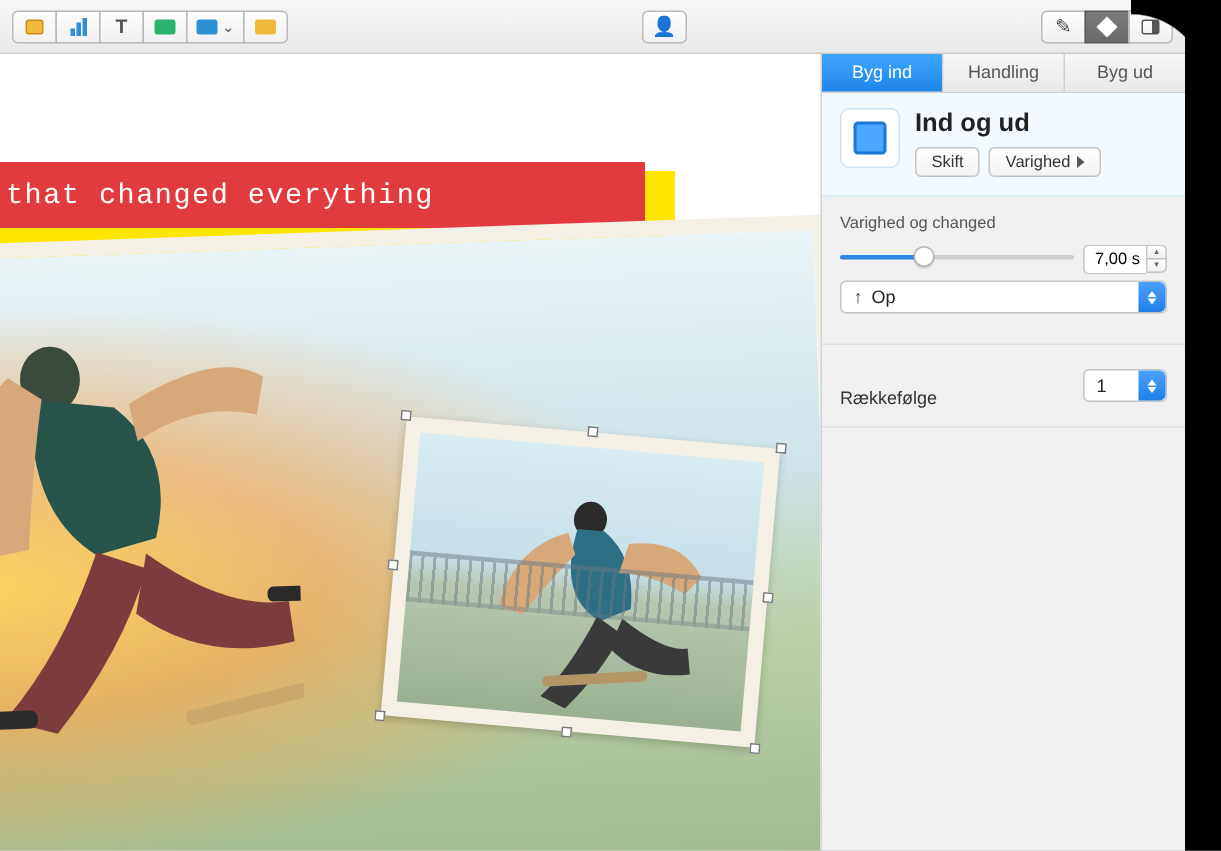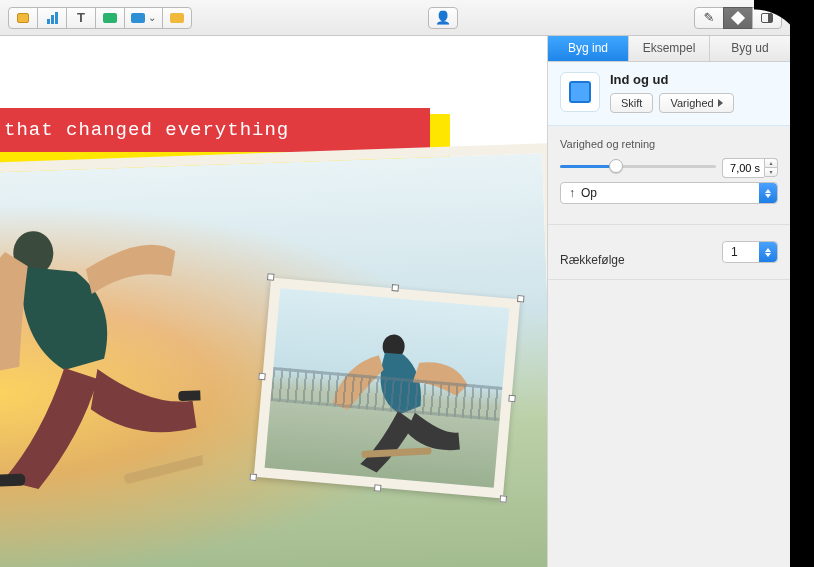--- a/index.html
+++ b/index.html
@@ -54,21 +54,21 @@
   
   .inspector { position: absolute; right: 0; top: 36px; width: 243px; height: 531px; background: #f0f0f0; border-left: 1px solid #d3d3d3; }
   .insp-tabs { display: flex; height: 26px; border-bottom: 1px solid #cfcfcf; }
   .insp-tab { flex: 1; text-align: center; font-size: 12px; line-height: 25px; color: #555; background: linear-gradient(#f7f7f7,#e8e8e8); border-right: 1px solid #cfcfcf; }
   .insp-tab:last-child { border-right: none; }
   .insp-tab.active { background: linear-gradient(#3fa6ff,#1f86ea); color: #fff; }
   .effect-box { background: #f2faff; border-bottom: 1px solid #d8e8f2; padding: 10px 12px 12px; display: flex; gap: 10px; }
   .effect-icon { width: 40px; height: 40px; background: #fff; border: 1px solid #cfe3f0; border-radius: 6px; display: flex; align-items: center; justify-content: center; }
   .effect-icon .sq { width: 22px; height: 22px; background: #4da7ff; border: 2px solid #1a78d6; border-radius: 3px; }
   .effect-meta { flex: 1; }
-  .effect-title { font-size: 13px; font-weight: 600; color: #222; margin-bottom: 6px; }
+  .effect-title { font-size: 17px; font-weight: 600; color: #222; margin-bottom: 6px; }
   .effect-row { display: flex; gap: 6px; }
   .pill-btn { height: 20px; padding: 0 10px; font-size: 11px; color: #333; background: linear-gradient(#fff,#f2f2f2); border: 1px solid #c4c4c4; border-radius: 4px; display: inline-flex; align-items: center; gap: 4px; }
   .pill-btn .tri { width: 0; height: 0; border-left: 5px solid #555; border-top: 4px solid transparent; border-bottom: 4px solid transparent; }
 
   .section { padding: 12px; border-bottom: 1px solid #dedede; }
   .section-title { font-size: 11px; color: #555; margin-bottom: 8px; }
   .row { display: flex; align-items: center; gap: 6px; margin-bottom: 8px; }
   .slider { flex: 1; position: relative; height: 16px; }
   .slider-track { position: absolute; left: 0; right: 0; top: 7px; height: 3px; background: #cfcfcf; border-radius: 2px; }
   .slider-fill { position: absolute; left: 0; top: 7px; height: 3px; background: #2f88e5; border-radius: 2px; width: 36%; }
@@ -176,42 +176,42 @@
         <div class="h bl"></div>
           <div class="h bm"></div>
           <div class="h br"></div>
       </div>
     </div>
   </div>
 
   <div class="inspector">
     <div class="insp-tabs">
       <div class="insp-tab active">Byg ind</div>
-      <div class="insp-tab">Eksempel</div>
+      <div class="insp-tab">Handling</div>
       <div class="insp-tab">Byg ud</div>
     </div>
 
     <div class="effect-box">
       <div class="effect-icon">
           <div class="sq"></div>
         </div>
       <div class="effect-meta">
         <div class="effect-title">Ind og ud</div>
         <div class="effect-row">
           <div class="pill-btn">Skift</div>
           <div class="pill-btn">
             <span>Varighed</span>
               <span class="tri"></span>
           </div>
         </div>
       </div>
     </div>
 
     <div class="section">
-      <div class="section-title">Varighed og retning</div>
+      <div class="section-title">Varighed og changed</div>
       <div class="row">
         <div class="slider">
           <div class="slider-track"></div>
             <div class="slider-fill"></div>
             <div class="slider-thumb"></div>
         </div>
         <div class="spin">
           <input value="7,00 s" style="">
           <div class="steps">
               <div>▴</div>

